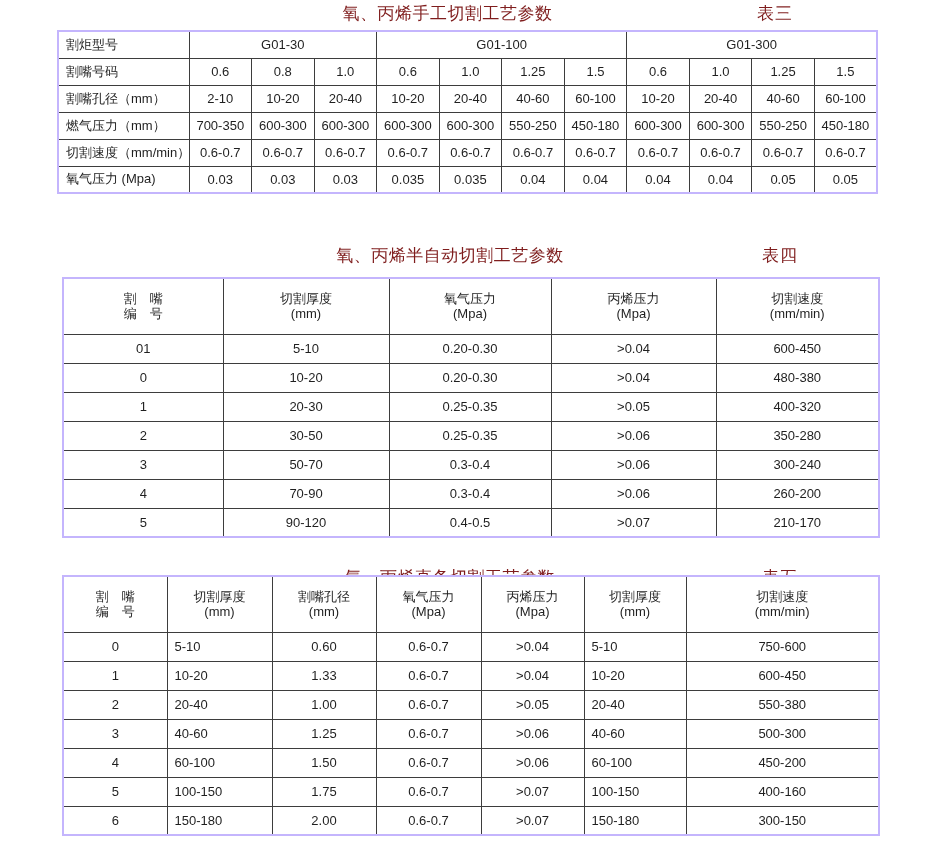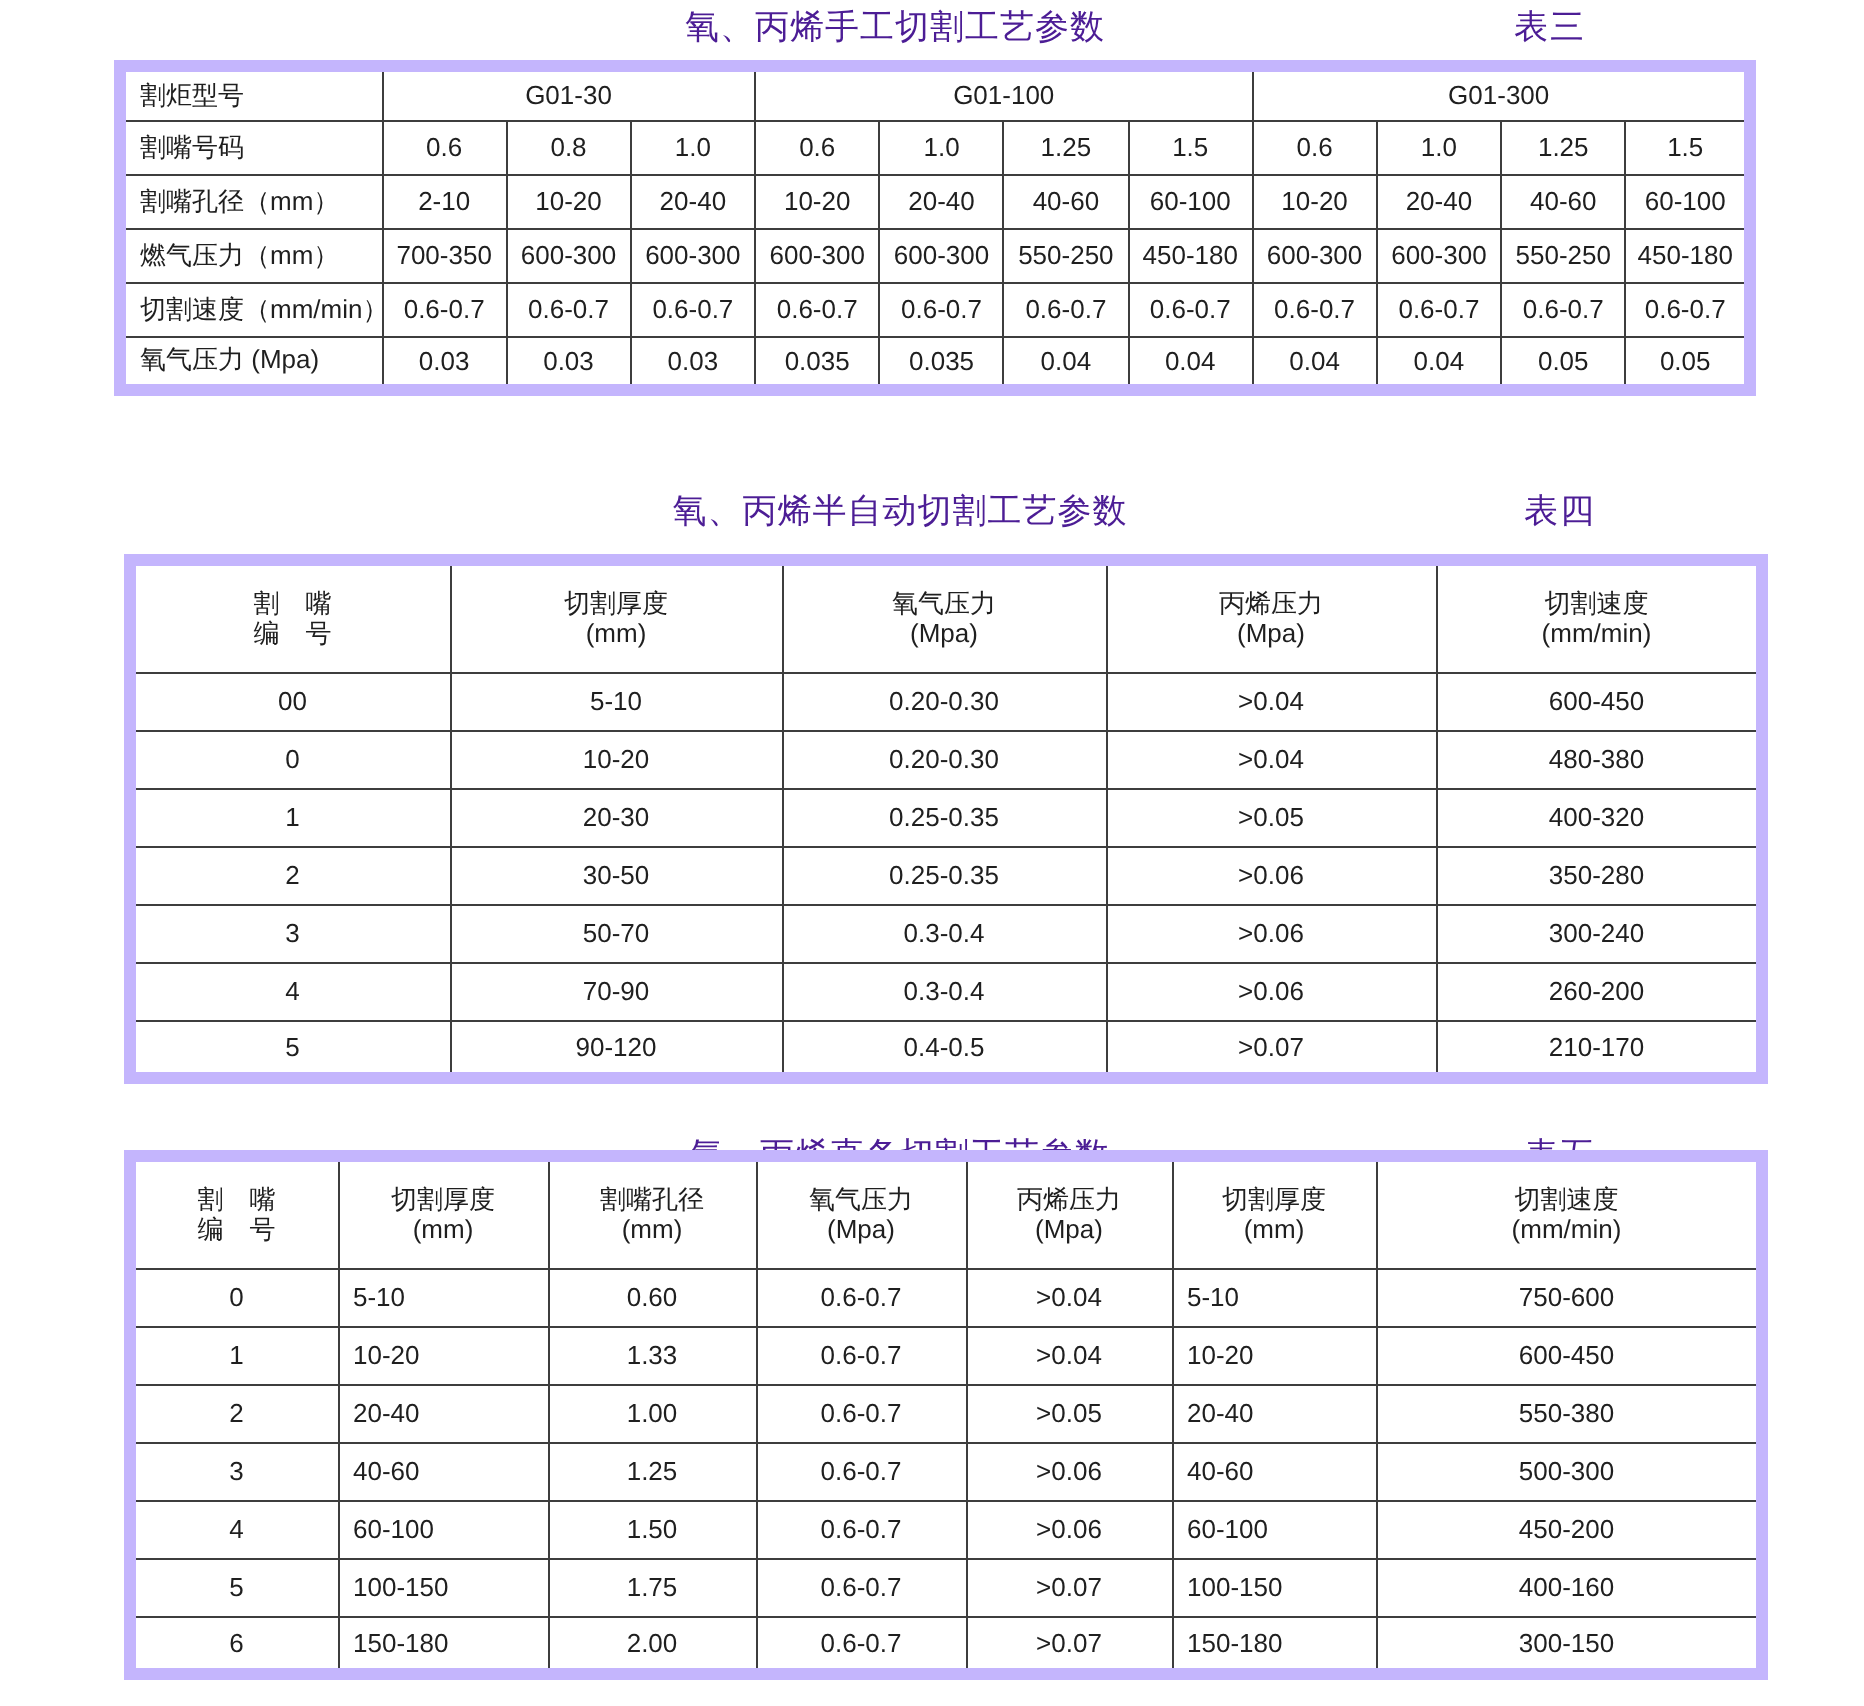--- a/index.html
+++ b/index.html
@@ -11,29 +11,29 @@
     font-family:"Liberation Sans","DejaVu Sans",sans-serif;
     overflow:hidden;
   }
   .ttl{
     position:absolute;
     box-sizing:border-box;
     text-align:center;
     padding-right:40px;
     font-size:17px;
     line-height:22px;
-    color:#4c1d95;
+    color:#7f1d1d;
     letter-spacing:0.5px;
   }
   .ttag{position:absolute;left:700px;top:0;letter-spacing:1px;}
   table.grid{
     position:absolute;
     border-collapse:collapse;
     table-layout:fixed;
-    border:6px solid #c4b5fd;
+    border:2px solid #c4b5fd;
     color:#1f1f1f;
     background:#ffffff;
   }
   table.grid td{
     border:1px solid #3d3d3d;
     text-align:center;
     vertical-align:middle;
     font-size:13px;
     padding:0 2px;
     white-space:nowrap;
@@ -177,21 +177,21 @@
           <td class="two">
             <div class="ln">丙烯压力</div>
             <div class="ln">(Mpa)</div>
           </td>
           <td class="two">
             <div class="ln">切割速度</div>
             <div class="ln">(mm/min)</div>
           </td>
         </tr>
         <tr>
-          <td>00</td>
+          <td>01</td>
           <td>5-10</td>
           <td>0.20-0.30</td>
           <td>&gt;0.04</td>
           <td>600-450</td>
         </tr>
         <tr>
           <td>0</td>
           <td>10-20</td>
           <td>0.20-0.30</td>
           <td>&gt;0.04</td>

